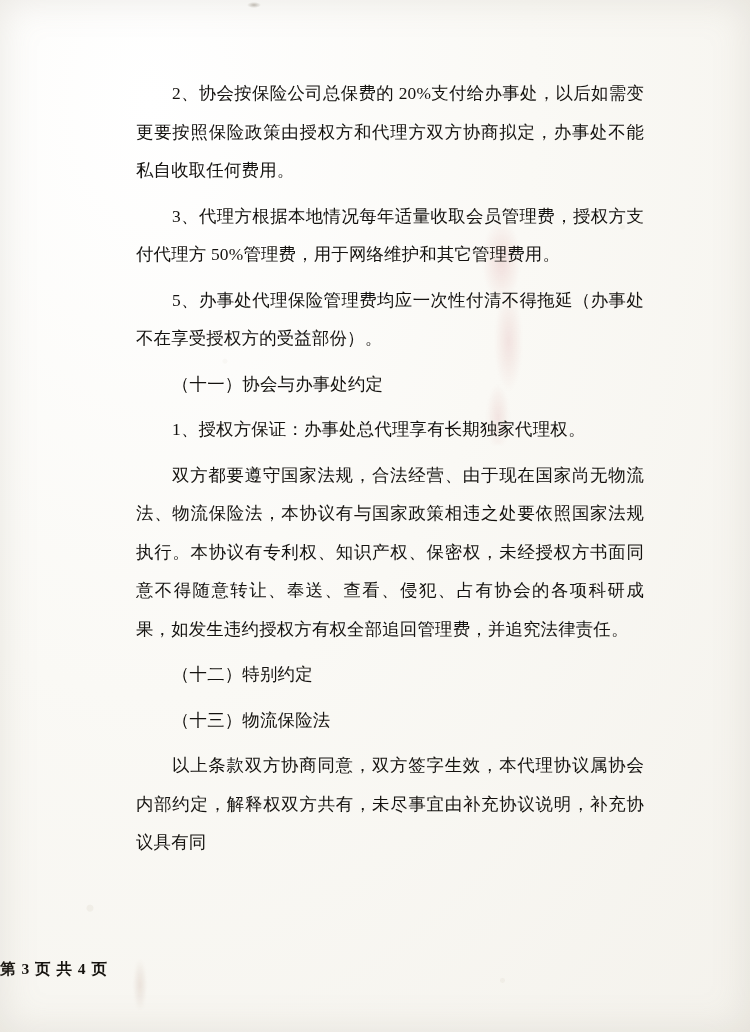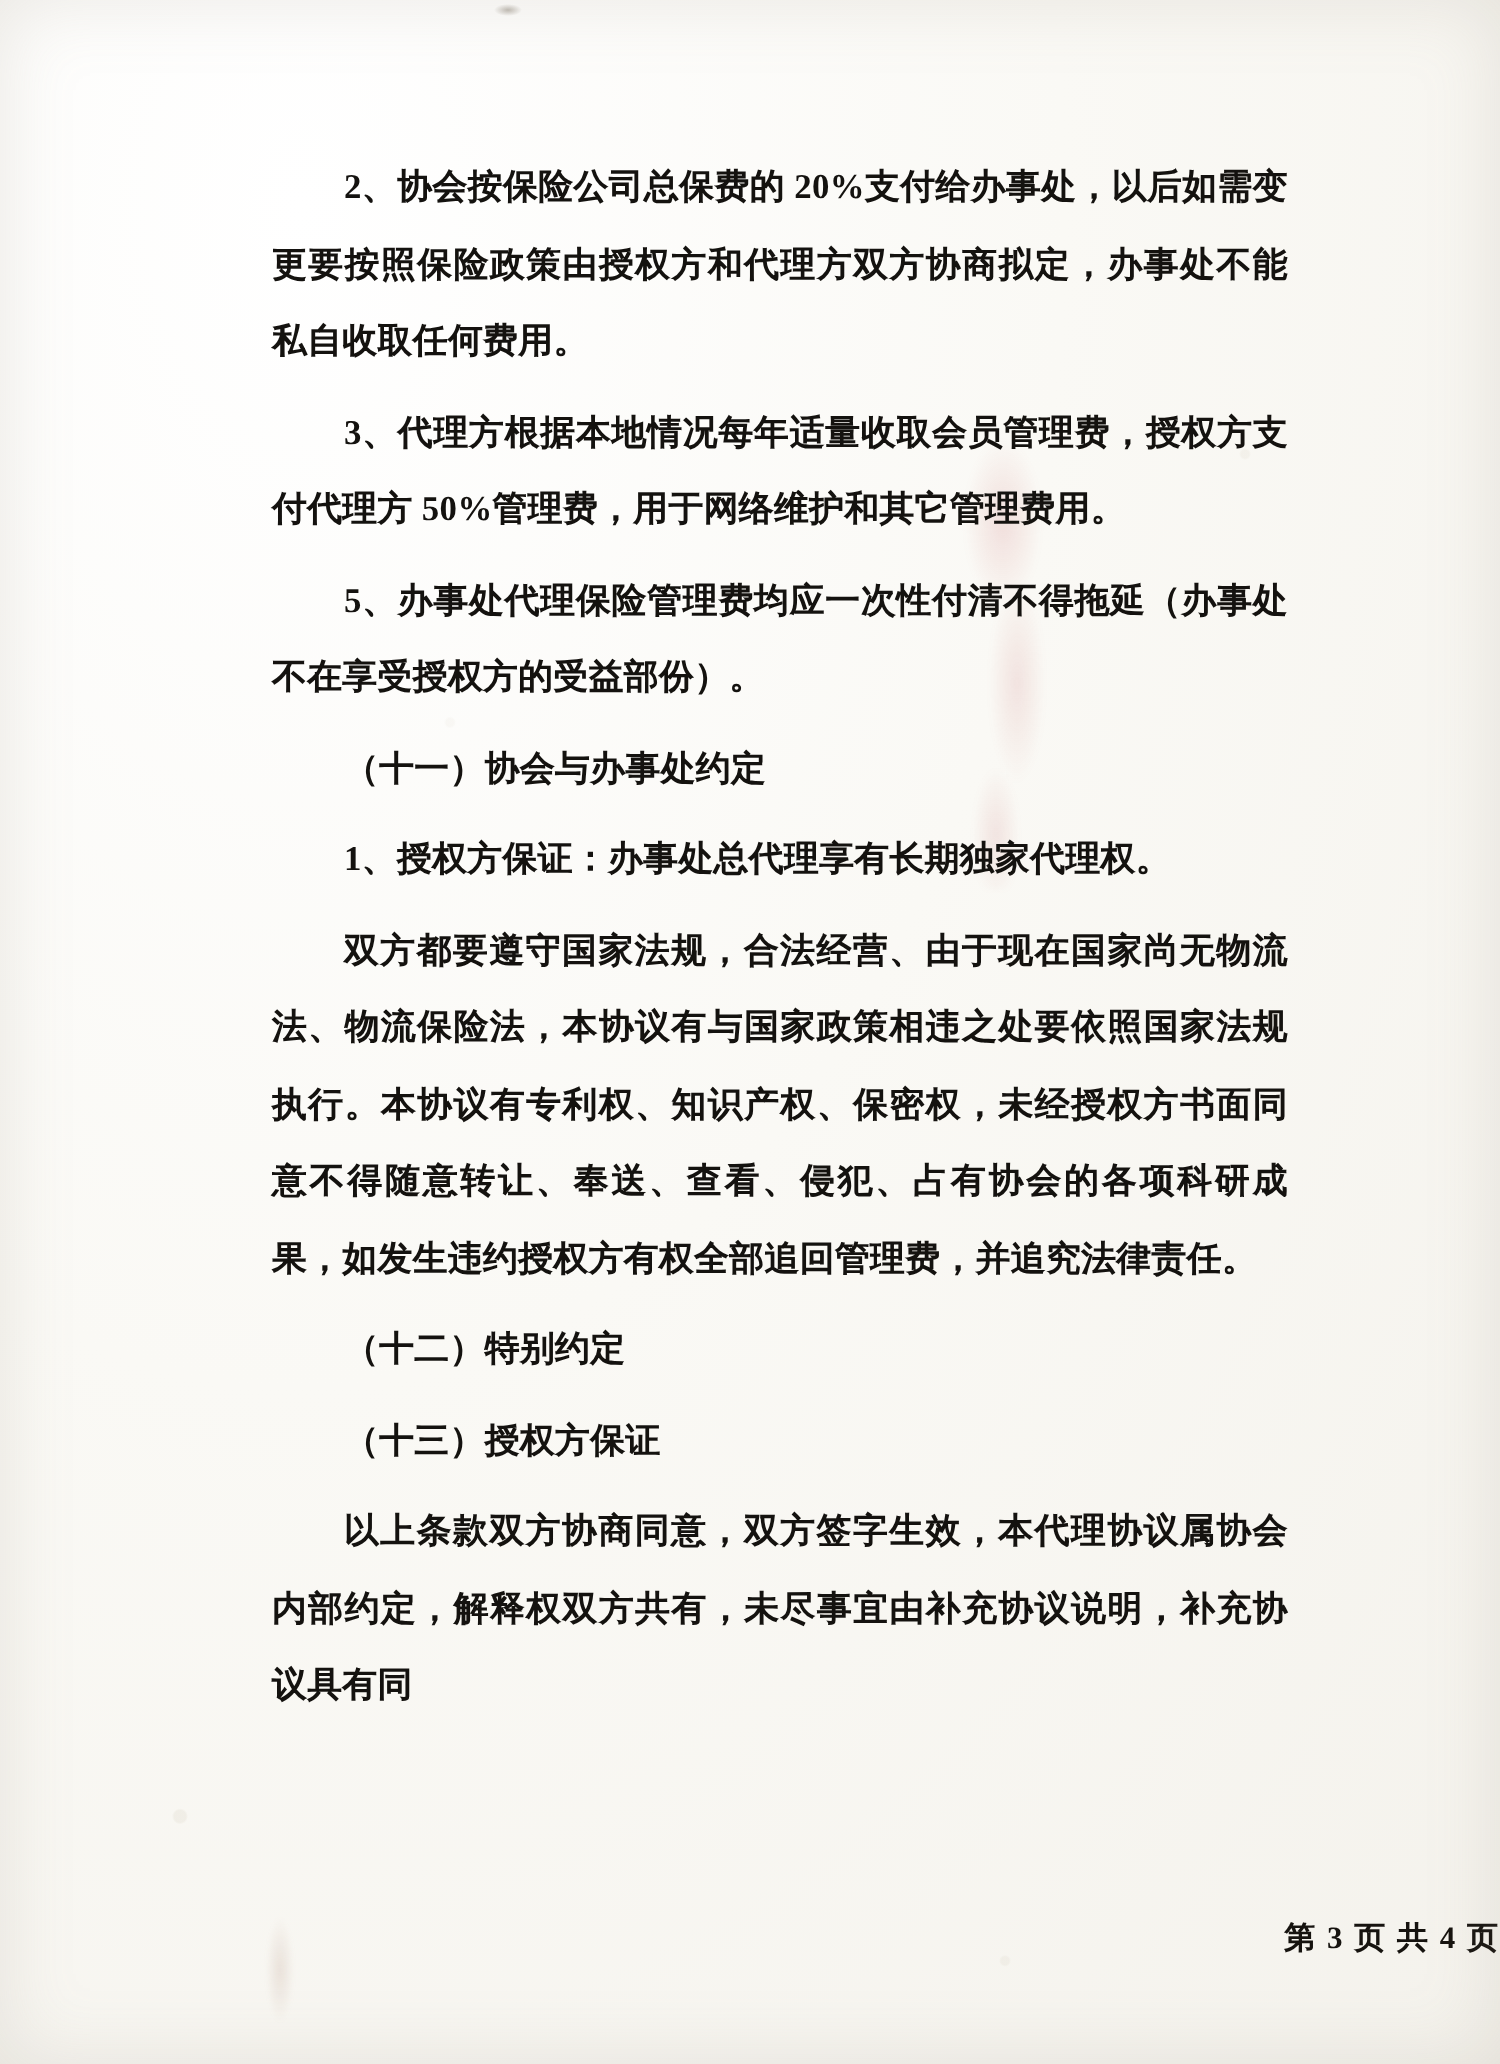--- a/index.html
+++ b/index.html
@@ -74,37 +74,37 @@
   }
 
   p.para {
     margin: 0 16px 7px 0;
     font-size: 17.4px;
     line-height: 38.5px;
     color: #14120f;
     text-align: justify;
     text-justify: inter-ideograph;
     letter-spacing: 0.2px;
-    font-weight: 700;
+    font-weight: 400;
     text-indent: 0;
     white-space: pre-wrap;
   }
   p.indent {
     text-indent: 36px;
   }
   p.tight {
     margin-bottom: 0;
   }
 
   .footer {
     position: absolute;
     left: 0;
     right: 0;
     top: 959px;
-    text-align: right;
+    text-align: left;
     font-size: 15.5px;
     font-weight: 700;
     color: #16130f;
     letter-spacing: 1px;
     font-family: "Liberation Serif", serif;
   }
 
   .top-mark {
     position: absolute;
     left: 247px;
@@ -125,19 +125,19 @@
   <div class="top-mark"></div>
 
   <div class="doc-body">
     <p class="para indent">2、协会按保险公司总保费的 20%支付给办事处，以后如需变更要按照保险政策由授权方和代理方双方协商拟定，办事处不能私自收取任何费用。</p>
     <p class="para indent">3、代理方根据本地情况每年适量收取会员管理费，授权方支付代理方 50%管理费，用于网络维护和其它管理费用。</p>
     <p class="para indent">5、办事处代理保险管理费均应一次性付清不得拖延（办事处不在享受授权方的受益部份）。</p>
     <p class="para indent">（十一）协会与办事处约定</p>
     <p class="para indent">1、授权方保证：办事处总代理享有长期独家代理权。</p>
     <p class="para indent">双方都要遵守国家法规，合法经营、由于现在国家尚无物流法、物流保险法，本协议有与国家政策相违之处要依照国家法规执行。本协议有专利权、知识产权、保密权，未经授权方书面同意不得随意转让、奉送、查看、侵犯、占有协会的各项科研成果，如发生违约授权方有权全部追回管理费，并追究法律责任。</p>
     <p class="para indent">（十二）特别约定</p>
-    <p class="para indent">（十三）授权方保证</p>
+    <p class="para indent">（十三）物流保险法</p>
     <p class="para indent tight">以上条款双方协商同意，双方签字生效，本代理协议属协会内部约定，解释权双方共有，未尽事宜由补充协议说明，补充协议具有同</p>
   </div>
 
   <div class="footer">第 3 页 共 4 页</div>
   <div class="edge-shadow"></div>
 </div>
 
 </body></html>

